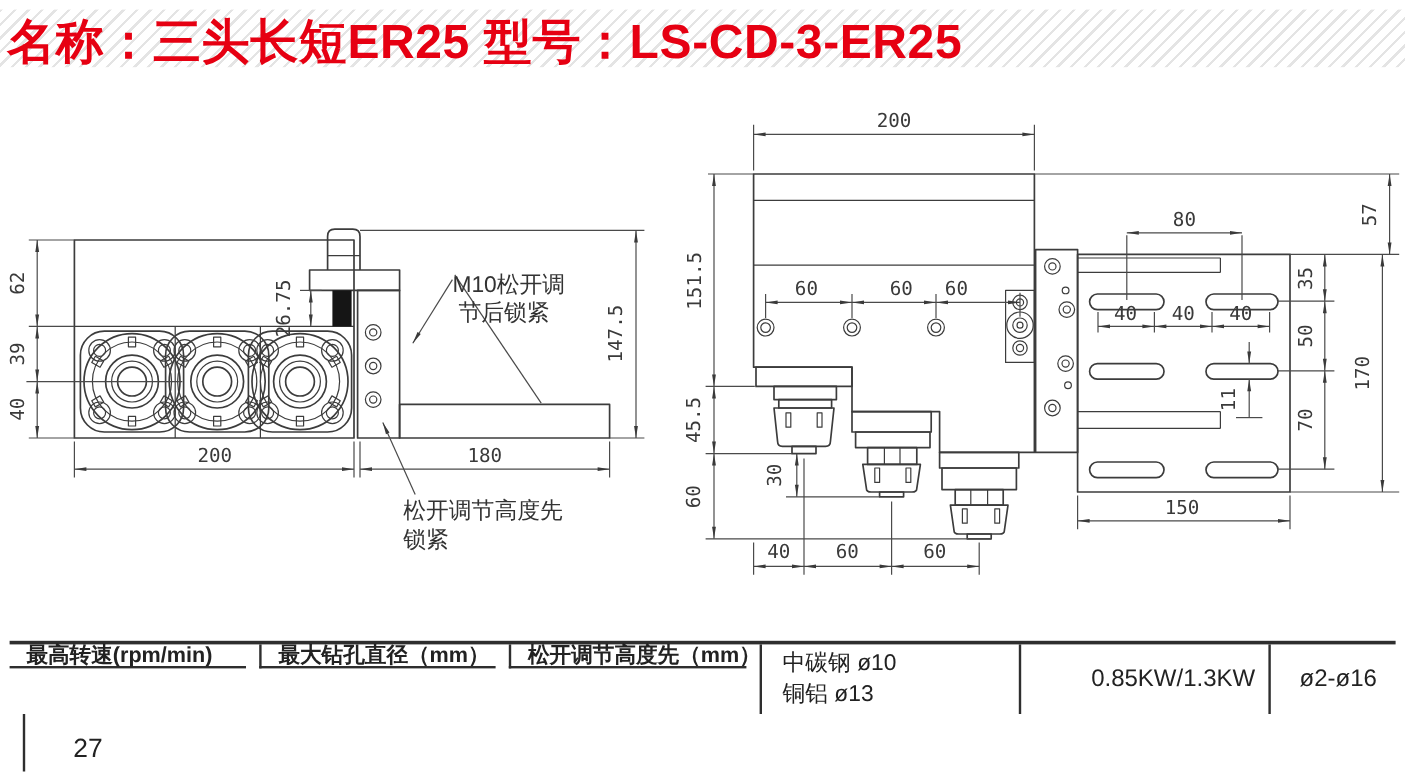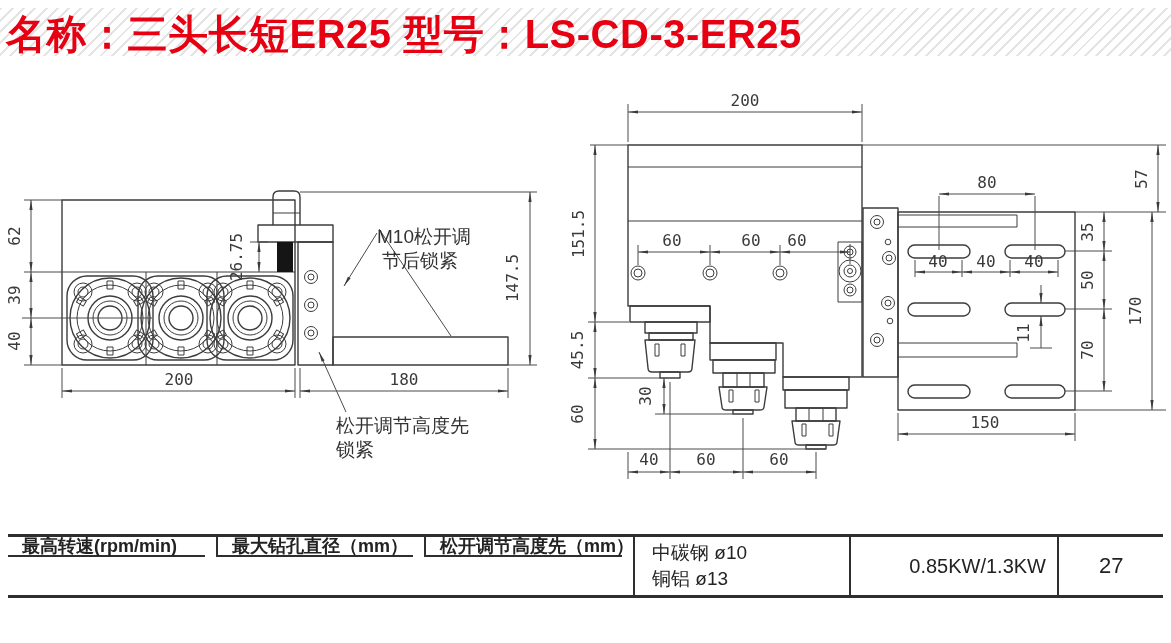--- a/index.html
+++ b/index.html
@@ -281,16 +281,19 @@
   <div class="cell h bl">最大钻孔直径（mm）</div>
   <div class="cell h bl">松开调节高度先（mm）</div>
 
   <div class="cell v v23 bl">
     <div>中碳钢 ø10</div>
     <div>铜铝 ø13</div>
   </div>
   <div class="cell v v4 bl">
     <span>0.85KW/1.3KW</span>
   </div>
+  <div class="cell v v5 bl">
+    <span>ø2-ø16</span>
+  </div>
   <div class="cell v v6 bl">
     <span>27</span>
   </div>
 </div>
 
 </body></html>

